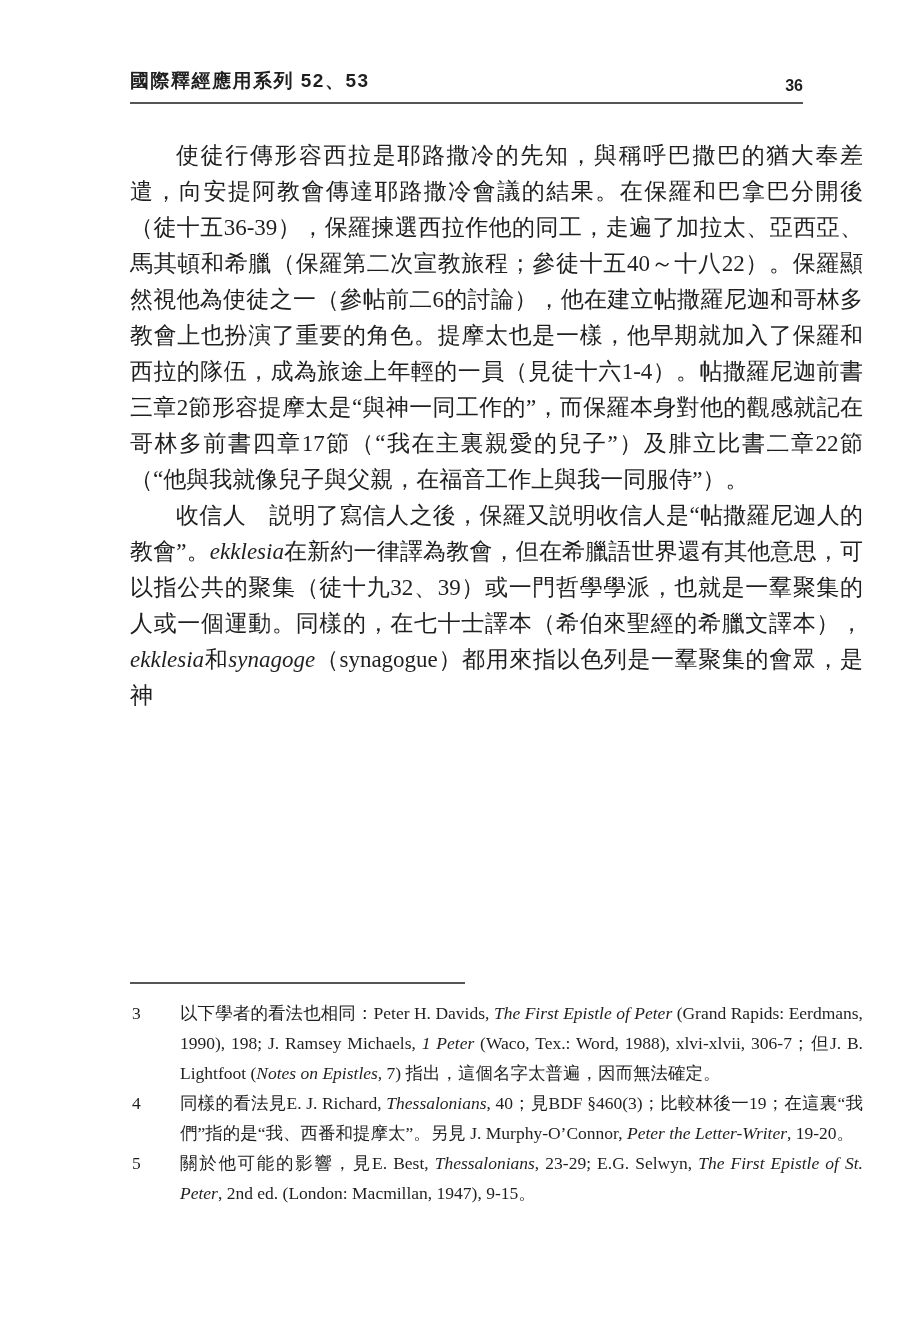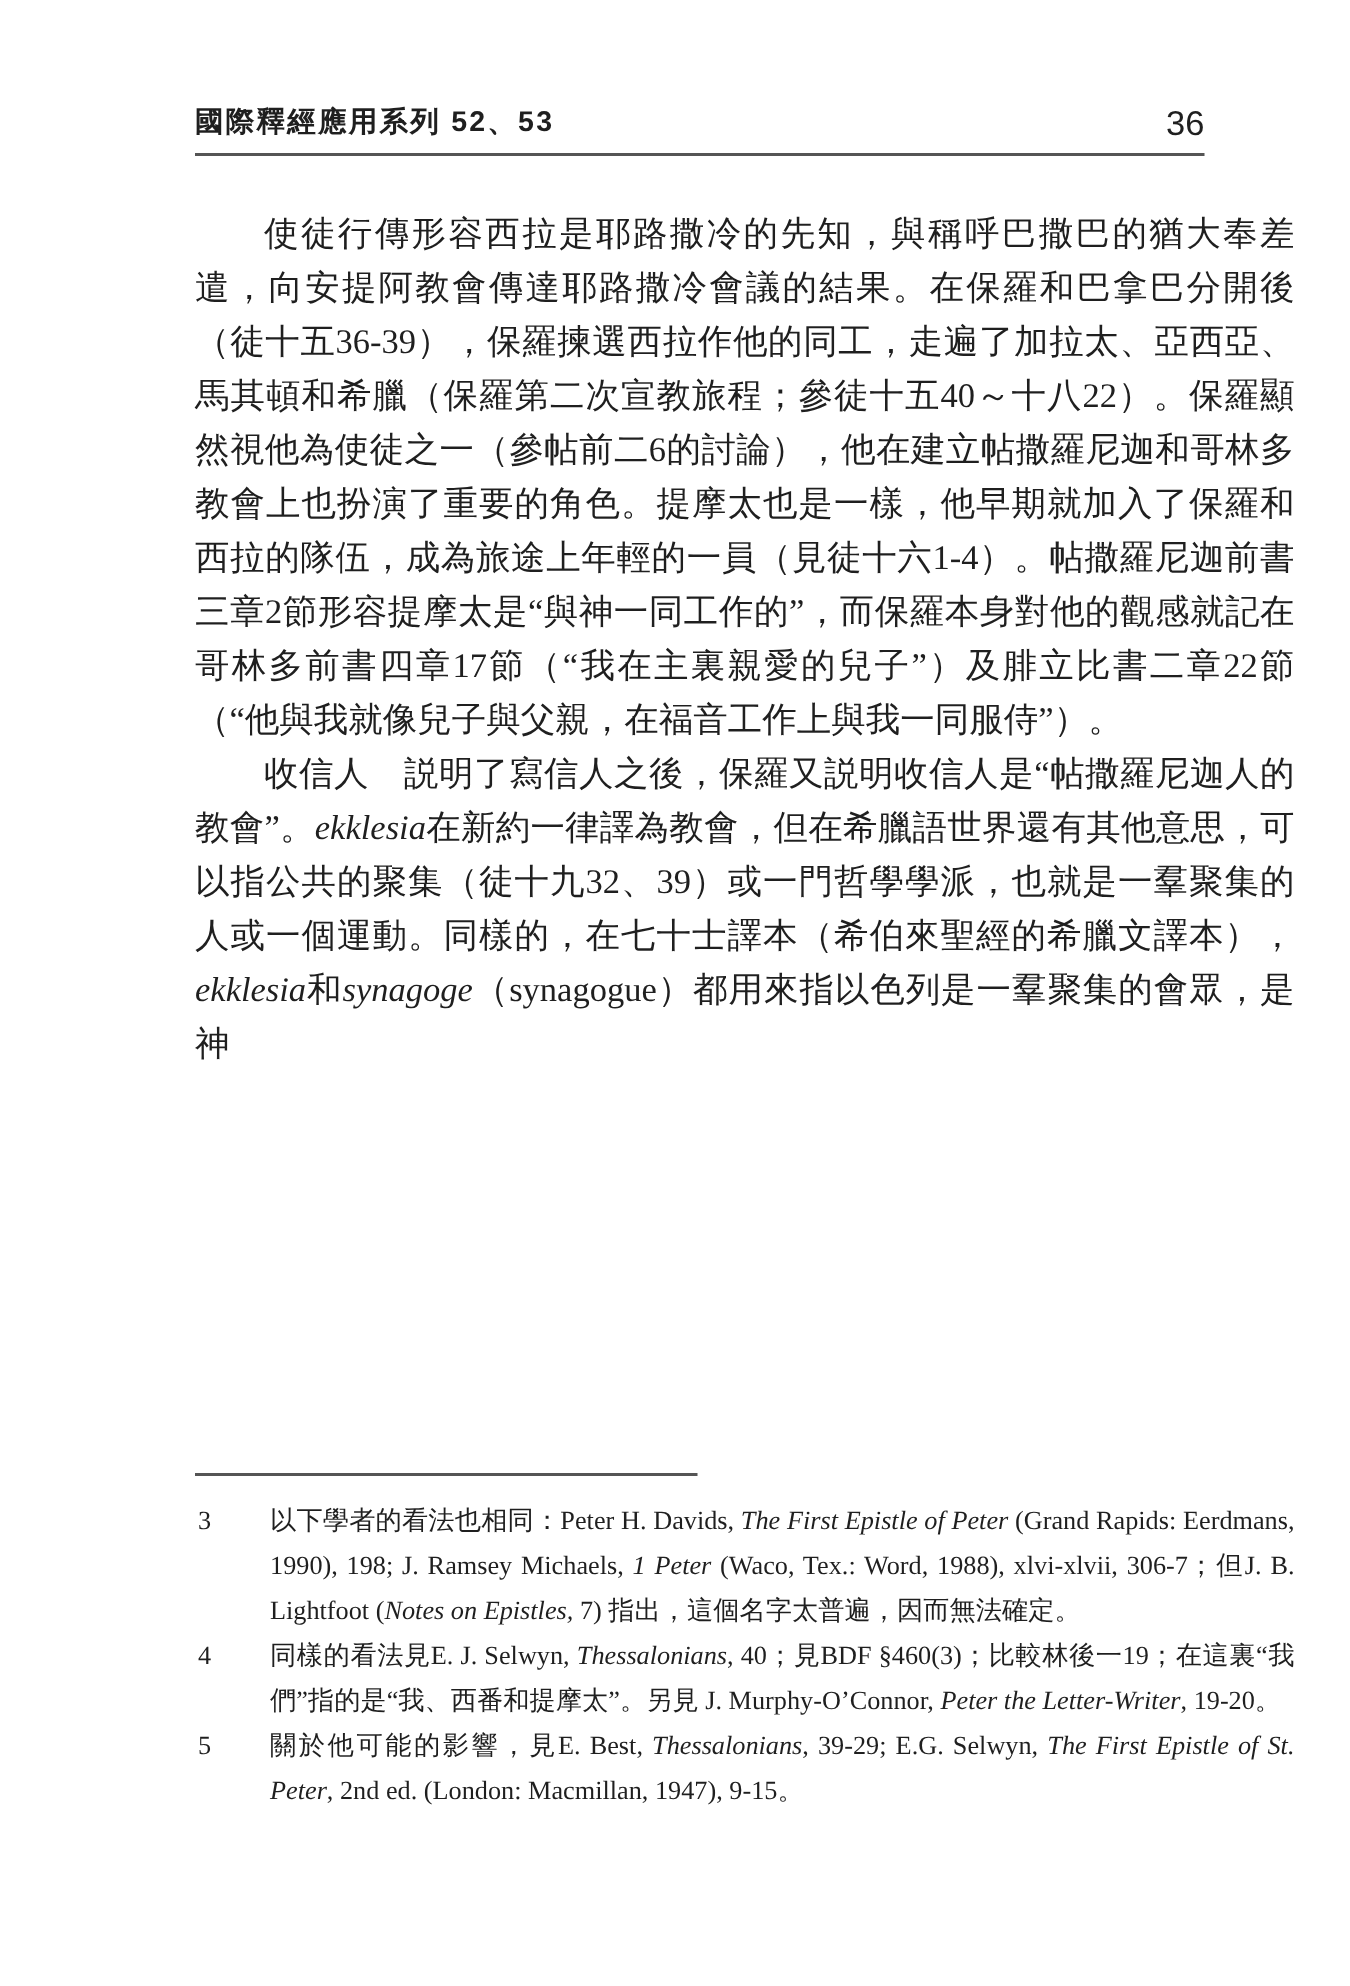--- a/index.html
+++ b/index.html
@@ -30,22 +30,22 @@
     padding-bottom:8px;
     border-bottom:2px solid var(--rule);
     font-family:"Liberation Sans","DejaVu Sans",sans-serif;
   }
   .running-title{
     font-size:19px;
     font-weight:700;
     letter-spacing:1.5px;
   }
   .page-number{
-    font-size:23px;
-    font-weight:400;
+    font-size:16px;
+    font-weight:700;
     line-height:1;
   }
   
   .body-text{
     position:absolute;
     left:85px; top:138px;
     width:733px;
     font-size:23px;
     line-height:36px;
     text-align:justify;
@@ -101,17 +101,17 @@
     <div>
         <p class="para indent"><span class="seg-n">使徒行傳形容西拉是耶路撒冷的先知，與稱呼巴撒巴的猶大奉差遣，向安提阿教會傳達耶路撒冷會議的結果。在保羅和巴拿巴分開後 （徒十五36-39），保羅揀選西拉作他的同工，走遍了加拉太、亞西亞、馬其頓和希臘（保羅第二次宣教旅程；參徒十五40～十八22）。保羅顯然視他為使徒之一（參帖前二6的討論），他在建立帖撒羅尼迦和哥林多教會上也扮演了重要的角色。提摩太也是一樣，他早期就加入了保羅和西拉的隊伍，成為旅途上年輕的一員（見徒十六1-4）。帖撒羅尼迦前書三章2節形容提摩太是“與神一同工作的”，而保羅本身對他的觀感就記在哥林多前書四章17節（“我在主裏親愛的兒子”）及腓立比書二章22節（“他與我就像兒子與父親，在福音工作上與我一同服侍”）。</span></p>
         <p class="para indent"><span class="seg-b">收信人</span><span class="seg-n">　説明了寫信人之後，保羅又説明收信人是“帖撒羅尼迦人的教會”。</span><span class="seg-i">ekklesia</span><span class="seg-n">在新約一律譯為教會，但在希臘語世界還有其他意思，可以指公共的聚集（徒十九32、39）或一門哲學學派，也就是一羣聚集的人或一個運動。同樣的，在七十士譯本（希伯來聖經的希臘文譯本），</span><span class="seg-i">ekklesia</span><span class="seg-n">和</span><span class="seg-i">synagoge</span><span class="seg-n">（synagogue）都用來指以色列是一羣聚集的會眾，是神</span></p>
       </div>
   </main>
 
   <div class="fn-rule"></div>
 
   <section class="footnotes">
       <div class="fn"><span class="fn-num">3</span><span class="fn-text"><span class="seg-n">以下學者的看法也相同：Peter H. Davids, </span><span class="seg-i">The First Epistle of Peter</span><span class="seg-n"> (Grand Rapids: Eerdmans, 1990), 198; J. Ramsey Michaels, </span><span class="seg-i">1 Peter</span><span class="seg-n"> (Waco, Tex.: Word, 1988), xlvi-xlvii, 306-7；但J. B. Lightfoot (</span><span class="seg-i">Notes on Epistles,</span><span class="seg-n"> 7) 指出，這個名字太普遍，因而無法確定。</span></span></div>
-      <div class="fn"><span class="fn-num">4</span><span class="fn-text"><span class="seg-n">同樣的看法見E. J. Selwyn, </span><span class="seg-i">Thessalonians</span><span class="seg-n">, 40；見BDF §460(3)；比較林後一19；在這裏“我們”指的是“我、西番和提摩太”。另見 J. Murphy-O’Connor, </span><span class="seg-i">Peter the Letter-Writer</span><span class="seg-n">, 19-20。</span></span></div>
-      <div class="fn"><span class="fn-num">5</span><span class="fn-text"><span class="seg-n">關於他可能的影響，見E. Best, </span><span class="seg-i">Thessalonians</span><span class="seg-n">, 39-29; E.G. Selwyn, </span><span class="seg-i">The First Epistle of St. Peter</span><span class="seg-n">, 2nd ed. (London: Macmillan, 1947), 9-15。</span></span></div>
+      <div class="fn"><span class="fn-num">4</span><span class="fn-text"><span class="seg-n">同樣的看法見E. J. Richard, </span><span class="seg-i">Thessalonians</span><span class="seg-n">, 40；見BDF §460(3)；比較林後一19；在這裏“我們”指的是“我、西番和提摩太”。另見 J. Murphy-O’Connor, </span><span class="seg-i">Peter the Letter-Writer</span><span class="seg-n">, 19-20。</span></span></div>
+      <div class="fn"><span class="fn-num">5</span><span class="fn-text"><span class="seg-n">關於他可能的影響，見E. Best, </span><span class="seg-i">Thessalonians</span><span class="seg-n">, 23-29; E.G. Selwyn, </span><span class="seg-i">The First Epistle of St. Peter</span><span class="seg-n">, 2nd ed. (London: Macmillan, 1947), 9-15。</span></span></div>
     </section>
 
 </div>
 
 </body></html>

